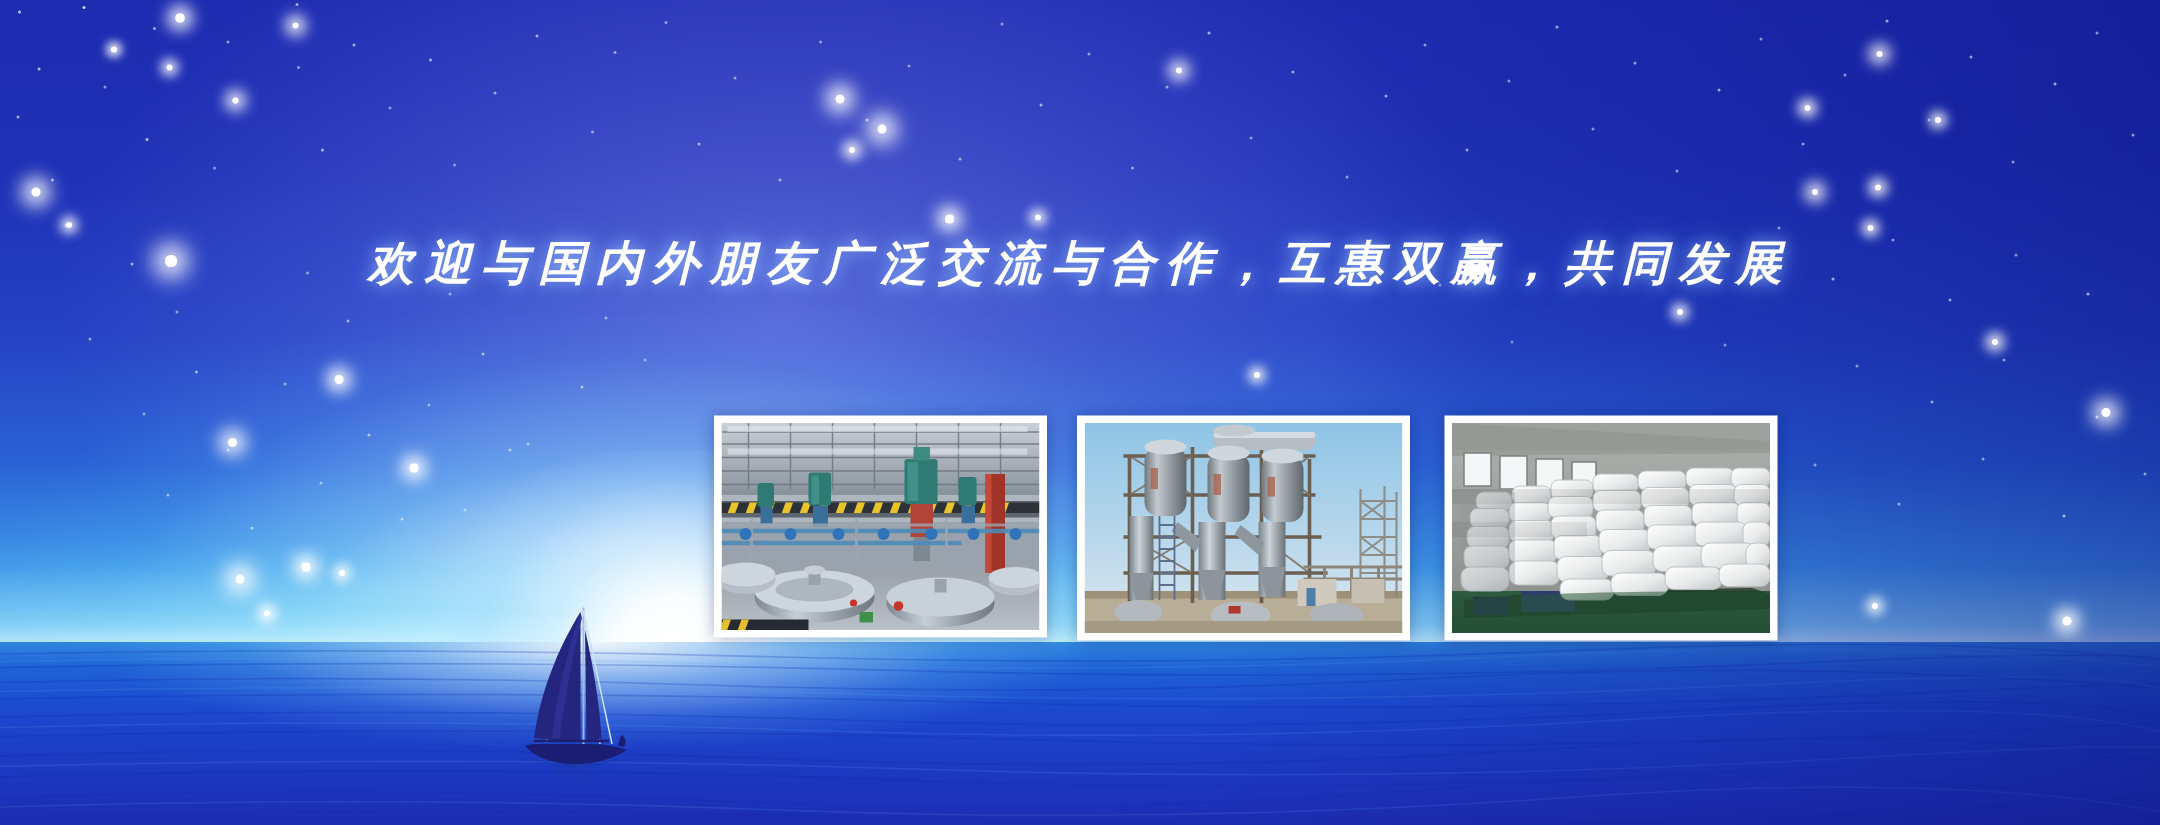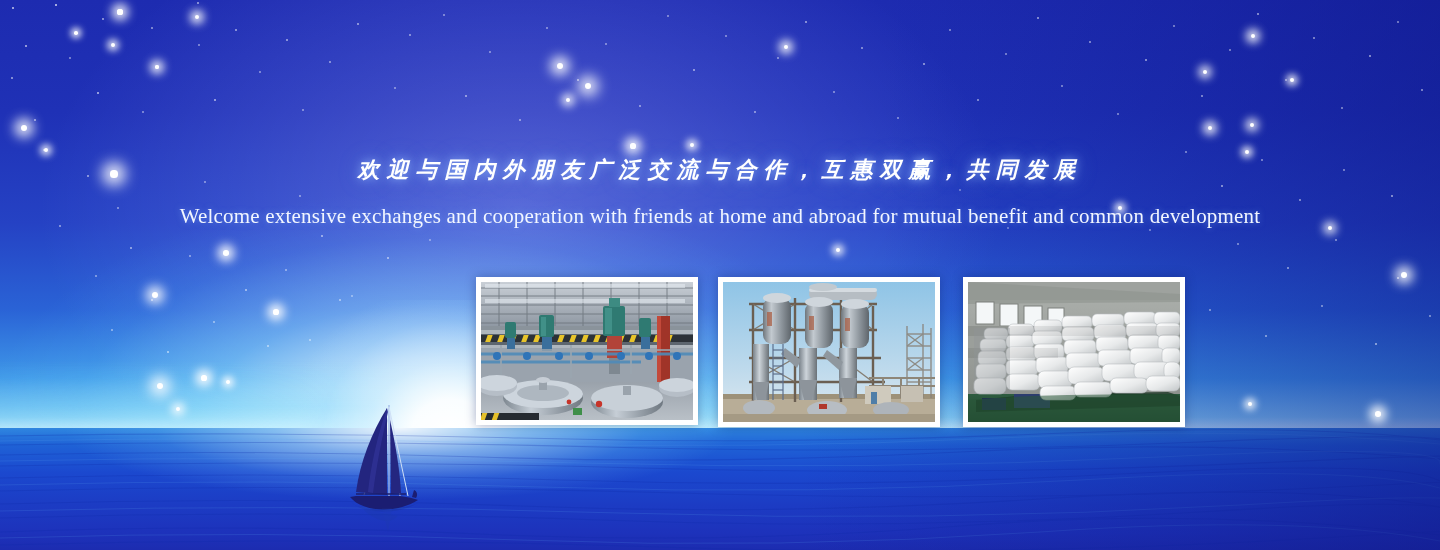--- a/index.html
+++ b/index.html
@@ -69,21 +69,21 @@
 
   
   .boat{position:absolute;left:338px;top:400px;width:92px;height:140px;}
 
   
   .headline{
     position:absolute;left:0;top:155px;width:1440px;
     text-align:center;
     color:#ffffff;
     font-family:"DejaVu Serif", serif;
-    font-size:22px;
+    font-size:31px;
     font-weight:700;
     font-style:italic;
     letter-spacing:7px;
     white-space:nowrap;
     text-shadow:0 0 10px rgba(160,200,255,.75), 0 0 22px rgba(120,170,255,.45);
   }
   .subline{
     position:absolute;left:0;top:204px;width:1440px;
     text-align:center;
     color:#f2f6ff;
@@ -303,21 +303,20 @@
 
     <g opacity=".28">
       <path d="M12 101 C 24 114 58 116 80 103 C 70 108 40 112 18 106 Z" fill="#16308f"></path>
       <path d="M22 105 C 32 120 52 126 60 116 L 40 112 Z" fill="#1c3a9e" opacity=".7"></path>
       <path d="M44 108 L 50 132 L 54 108 Z" fill="#20409f" opacity=".5"></path>
     </g>
   </svg>
 
   <div class="headline">欢迎与国内外朋友广泛交流与合作，互惠双赢，共同发展</div>
 
-  <div class="subline">Welcome extensive exchanges and cooperation with friends at home and abroad for mutual benefit and common development</div>
 
   <div class="card" id="card-0" title="Factory workshop interior with rows of stainless steel reaction vessels and green agitator motors" style="left: 476px; top: 277px; width: 222px; height: 148px;">
     <span class="ph">
       <svg viewBox="0 0 212 138" preserveAspectRatio="none">
         <defs>
           <linearGradient id="w-roof" x1="0" y1="0" x2="0" y2="1">
             <stop offset="0" stop-color="#c9cfd6"></stop>
               <stop offset="1" stop-color="#8d96a1"></stop>
           </linearGradient>
           <linearGradient id="w-floor" x1="0" y1="0" x2="0" y2="1">

